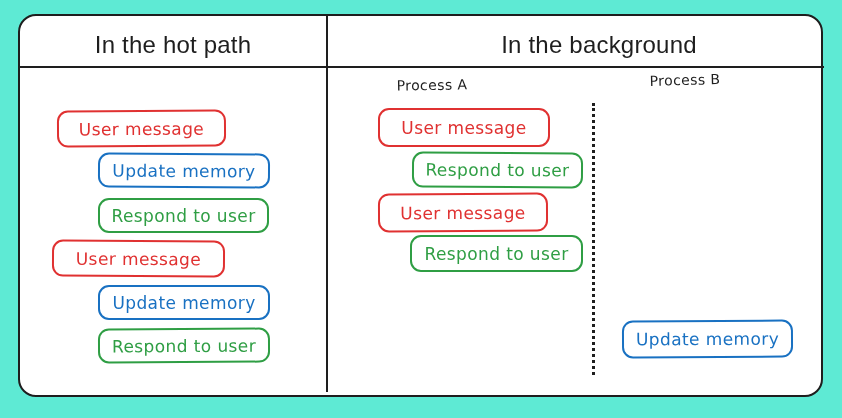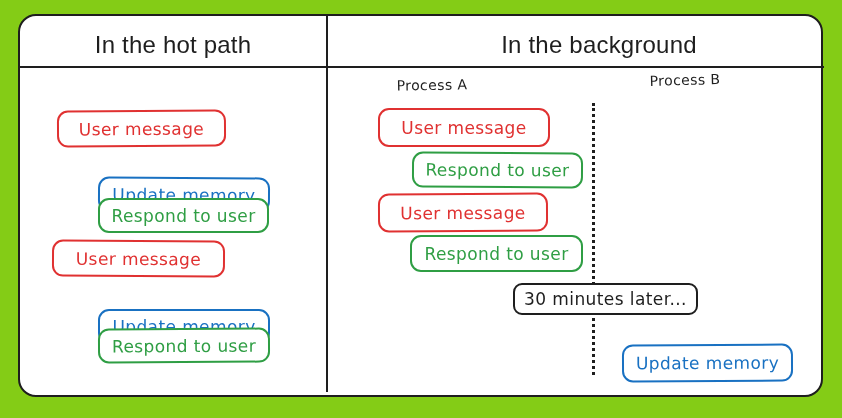--- a/index.html
+++ b/index.html
@@ -8,21 +8,21 @@
     width: 842px;
     height: 418px;
     background: #ffffff;
     font-family: "Liberation Sans", sans-serif;
     overflow: hidden;
   }
   #stage {
     position: relative;
     width: 842px;
     height: 418px;
-    background: #84cc16;
+    background: #5eead4;
   }
   
   .frame {
     position: absolute;
     left: 18px; top: 14px;
     width: 801px; height: 379px;
     border: 2.5px solid var(--ink, #1e1e1e);
     border-radius: 18px;
     background: #ffffff;
   }
@@ -82,21 +82,21 @@
     border-radius: 11px;
     background: #ffffff;
     display: flex;
     align-items: center;
     justify-content: center;
     font-size: 17px;
     border: 2.3px solid var(--ink, #1e1e1e);
     color: var(--ink, #1e1e1e);
   }
   .box.red   { border-color: var(--red, #e03131);   color: var(--red, #e03131); }
-  .box.blue  { border-color: var(--blue, #1971c2);  color: var(--blue, #1971c2); margin-top: 24px; }
+  .box.blue  { border-color: var(--blue, #1971c2);  color: var(--blue, #1971c2); }
   .box.green { border-color: var(--green, #2f9e44); color: var(--green, #2f9e44); }
   .box.black { border-color: var(--ink, #1e1e1e);   color: var(--ink, #1e1e1e); border-width: 2.6px; border-radius: 9px; }
 
   
   #l-box-0 { left: 57px;  top: 110px; width: 169px; height: 37px; transform: rotate(-0.4deg); }
   #l-box-1 { left: 98px;  top: 153px; width: 172px; height: 35px; transform: rotate(0.3deg); }
   #l-box-2 { left: 98px;  top: 198px; width: 171px; height: 35px; }
   #l-box-3 { left: 52px;  top: 240px; width: 173px; height: 37px; transform: rotate(0.3deg); }
   #l-box-4 { left: 98px;  top: 285px; width: 172px; height: 35px; }
   #l-box-5 { left: 98px;  top: 328px; width: 172px; height: 35px; transform: rotate(-0.3deg); }
@@ -133,17 +133,16 @@
   <div id="process-a-label" class="process-label hand">Process A</div>
   <div id="process-b-label" class="process-label hand">Process B</div>
 
   <div class="dotted-line"></div>
 
   <div id="a-box-0" class="box hand red">User message</div>
   <div id="a-box-1" class="box hand green">Respond to user</div>
   <div id="a-box-2" class="box hand red">User message</div>
   <div id="a-box-3" class="box hand green">Respond to user</div>
 
-  <div id="timer-box" class="box hand black">30 minutes later...</div>
 
   <div id="b-box-0" class="box hand blue">Update memory</div>
 
 </div>
 
 </body></html>

